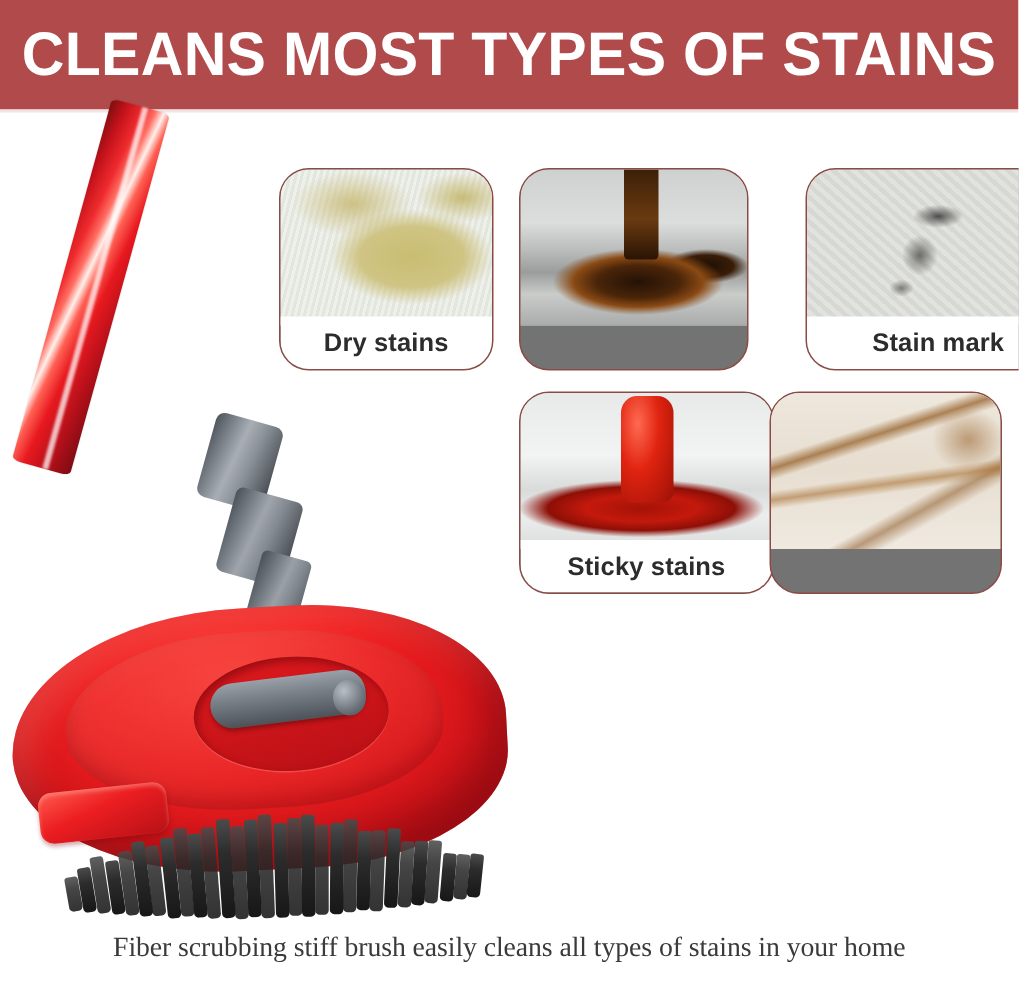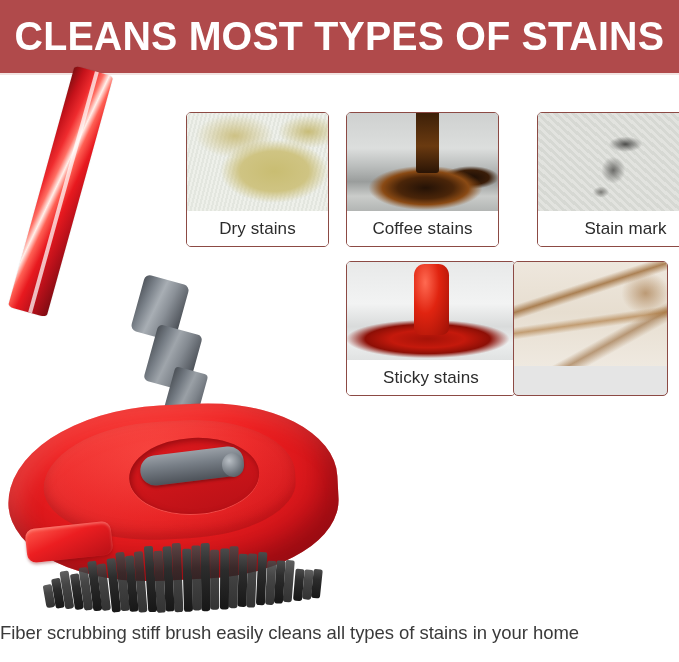--- a/index.html
+++ b/index.html
@@ -199,24 +199,25 @@
     bottom: 0;
     width: 9px;
     background: linear-gradient(180deg,#4b4b4b 0%, #2c2c2c 35%, #171717 100%);
     border-radius: 2px 2px 3px 3px;
   }
 
   
   .card {
     position: absolute;
     border: 1.4px solid #8c4a44;
-    border-radius: 5px;
-    background: #e5e5e5;
+    border-radius: 20px;
+    background: #737373;
     overflow: hidden;
     box-sizing: border-box;
+    font-weight: bold;
   }
   .card-photo {
     position: absolute;
     left: 0; top: 0; right: 0;
     height: 104px;
   }
   .card-label {
     position: absolute;
     left: 0; right: 0; bottom: 0;
     height: 35px;
@@ -288,24 +289,24 @@
       linear-gradient(180deg, #eee7dd 0%, #e7ded0 48%, #efe9e0 100%),
       #ece5da;
   }
 
   
   .caption {
     position: absolute;
     left: 0;
     top: 622px;
     width: 679px;
-    text-align: left;
+    text-align: center;
     color: #3a3a3a;
     font-size: 18.5px;
-    font-family: Liberation Sans, sans-serif;
+    font-family: Liberation Serif, serif;
     white-space: nowrap;
     letter-spacing: -0.05px;
   }
 </style>
 </head>
 <body>
 
 <div class="banner">
   <div class="banner-title">CLEANS MOST TYPES OF STAINS</div>
 </div>
@@ -357,21 +358,20 @@
     </div>
 </div>
 
 <div class="card" style="left:186px; top:112px; width:143px; height:135px;">
   <div class="card-photo tex-dry"></div>
   <div class="card-label">Dry stains</div>
 </div>
 
 <div class="card" style="left:346px; top:112px; width:153px; height:135px;">
   <div class="card-photo tex-coffee"></div>
-  <div class="card-label">Coffee stains</div>
 </div>
 
 <div class="card" style="left:513px; top:112px; width:177px; height:135px;margin-left:24px;">
   <div class="card-photo tex-mark"></div>
   <div class="card-label">Stain mark</div>
 </div>
 
 <div class="card" style="left:346px; top:261px; width:170px; height:135px;">
   <div class="card-photo tex-sticky"></div>
   <div class="card-label">Sticky stains</div>

